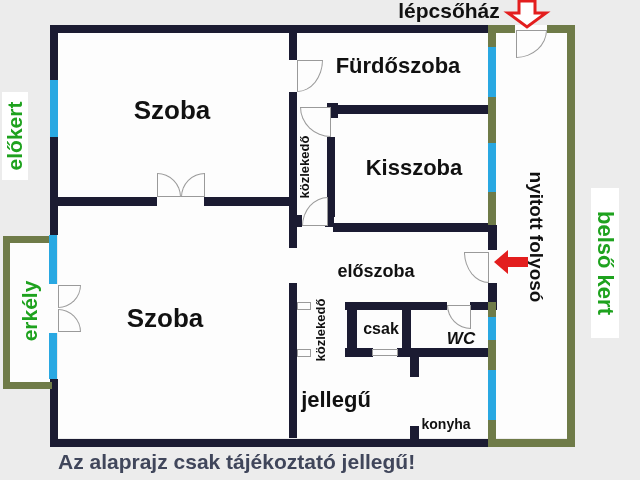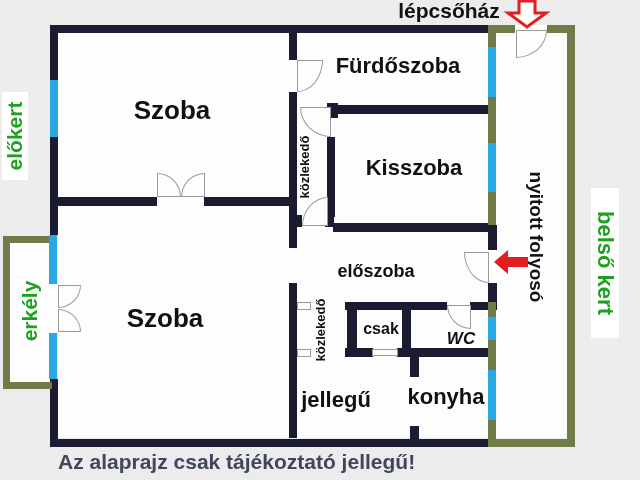--- a/index.html
+++ b/index.html
@@ -118,20 +118,20 @@
   <div class="lbl" style="left:398px;top:66px;font-size:22px;">Fürdőszoba</div>
   <div class="lbl" style="left:172px;top:110px;font-size:26px;">Szoba</div>
   <div class="lbl" style="left:414px;top:168px;font-size:22px;">Kisszoba</div>
   <div class="lbl rotccw" style="left:304px;top:167px;font-size:13px;">közlekedő</div>
   <div class="lbl" style="left:376px;top:271px;font-size:18px;">előszoba</div>
   <div class="lbl" style="left:165px;top:318px;font-size:26px;">Szoba</div>
   <div class="lbl" style="left:381px;top:329px;font-size:16px;">csak</div>
   <div class="lbl" style="left:461px;top:339px;font-size:17px;font-style:italic;">WC</div>
   <div class="lbl rotccw" style="left:320px;top:330px;font-size:13px;">közlekedő</div>
   <div class="lbl" style="left:336px;top:400px;font-size:22px;">jellegű</div>
-  <div class="lbl" style="left:446px;top:397px;font-size:22px;">konyha</div>
+  <div class="lbl" style="left:446px;top:424px;font-size:14px;">konyha</div>
   <div class="lbl rotcw" style="left:536px;top:237px;font-size:19px;">nyitott folyosó</div>
   <div class="lbl rotcw green" style="left:605px;top:263px;font-size:22px;z-index:9;">belső kert</div>
   <div class="lbl rotccw green" style="left:15px;top:136px;font-size:21px;z-index:9;">előkert</div>
   <div class="lbl rotccw green" style="left:30px;top:311px;font-size:21px;">erkély</div>
 
   <div class="abs" style="left:58px;top:450px;font-size:21px;color:var(--caption);z-index:8;white-space:nowrap;">Az alaprajz csak tájékoztató jellegű!</div>
 </div>
 
 </body></html>

